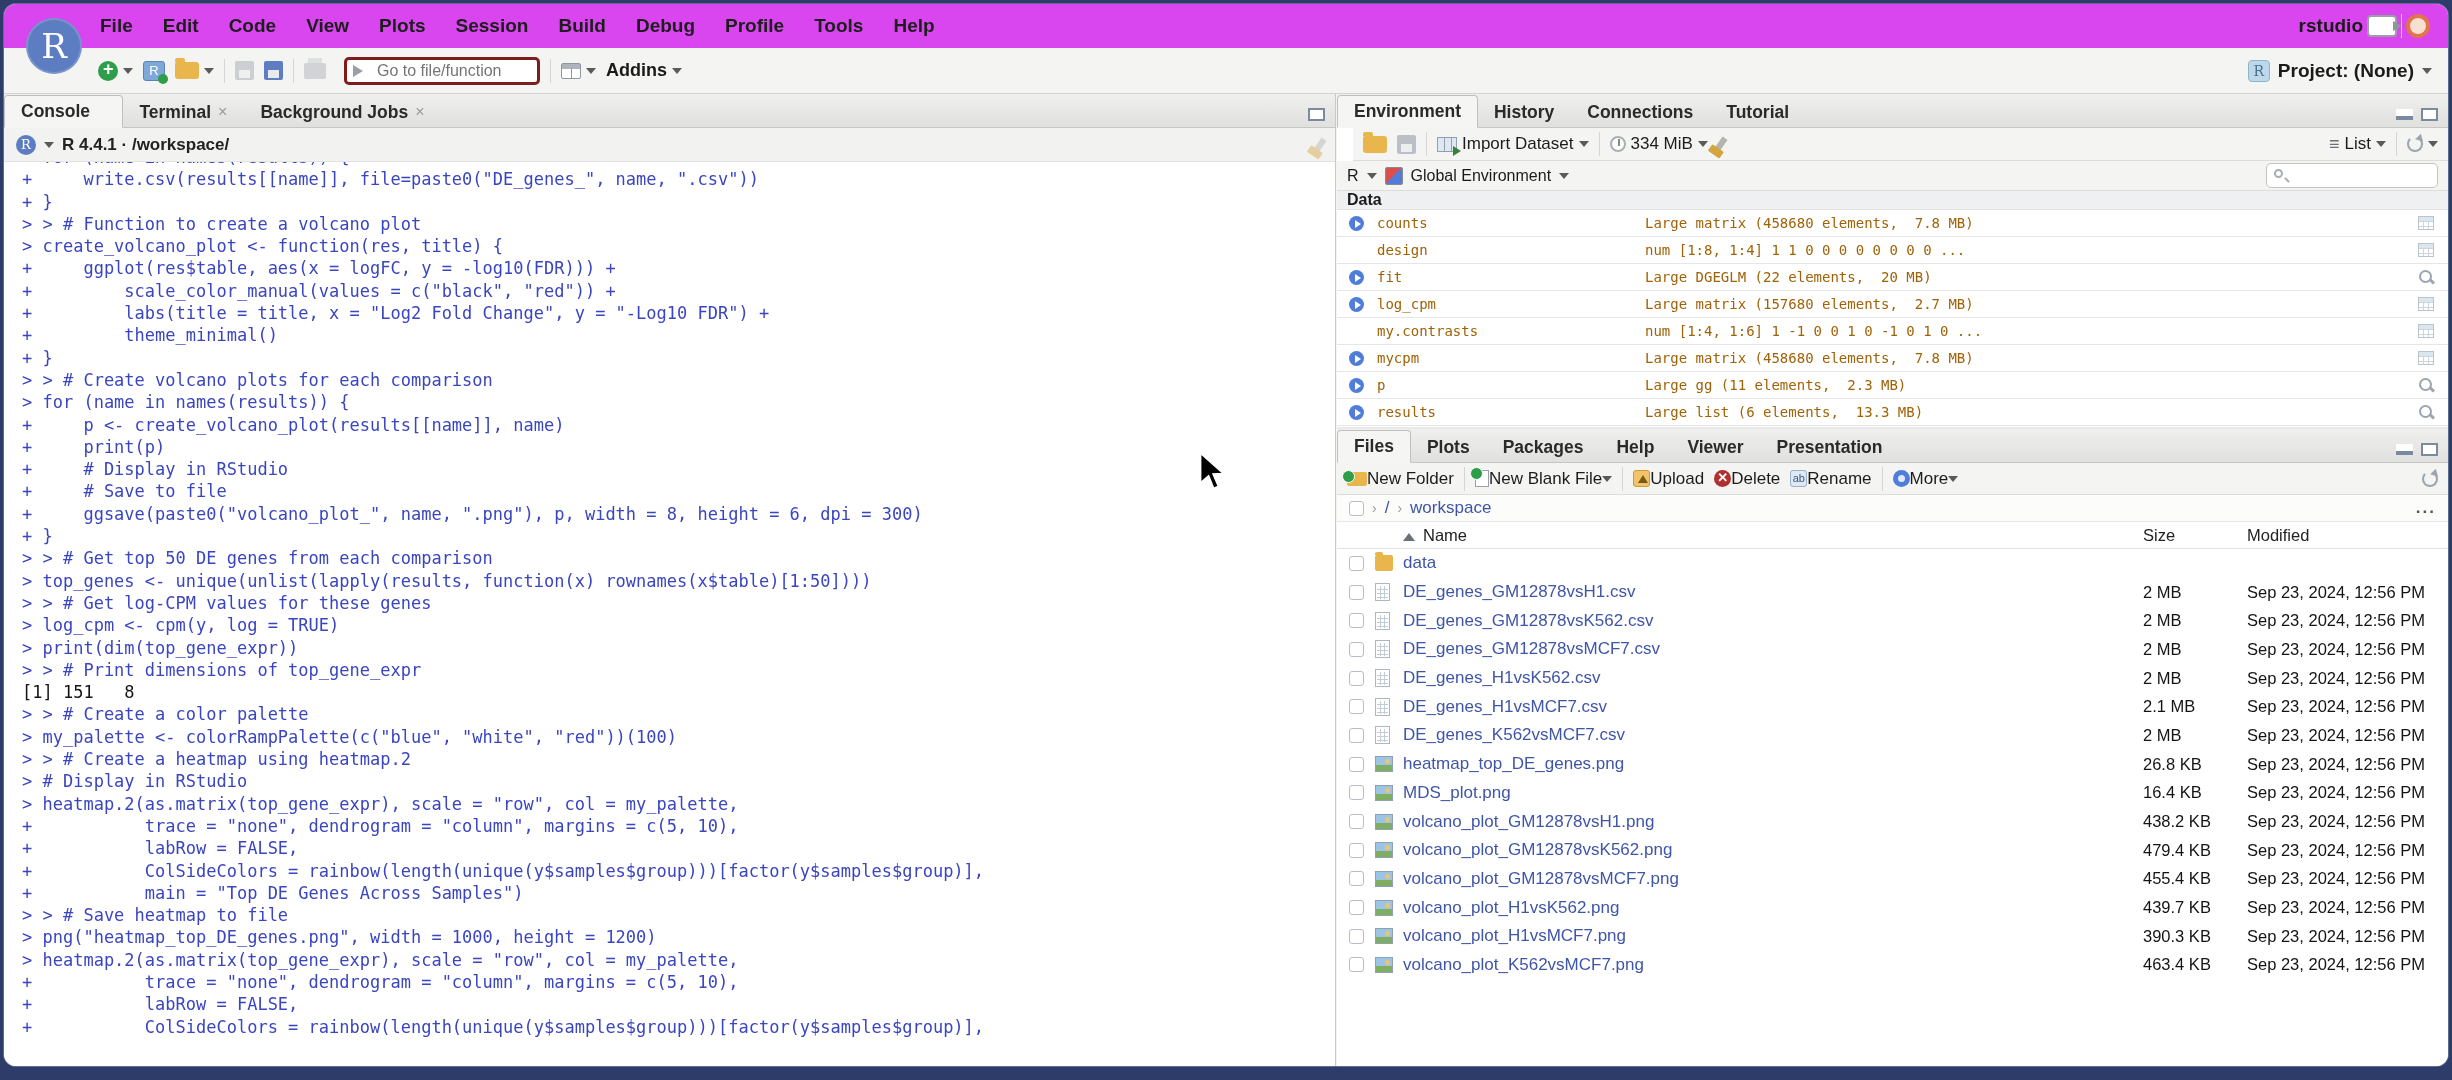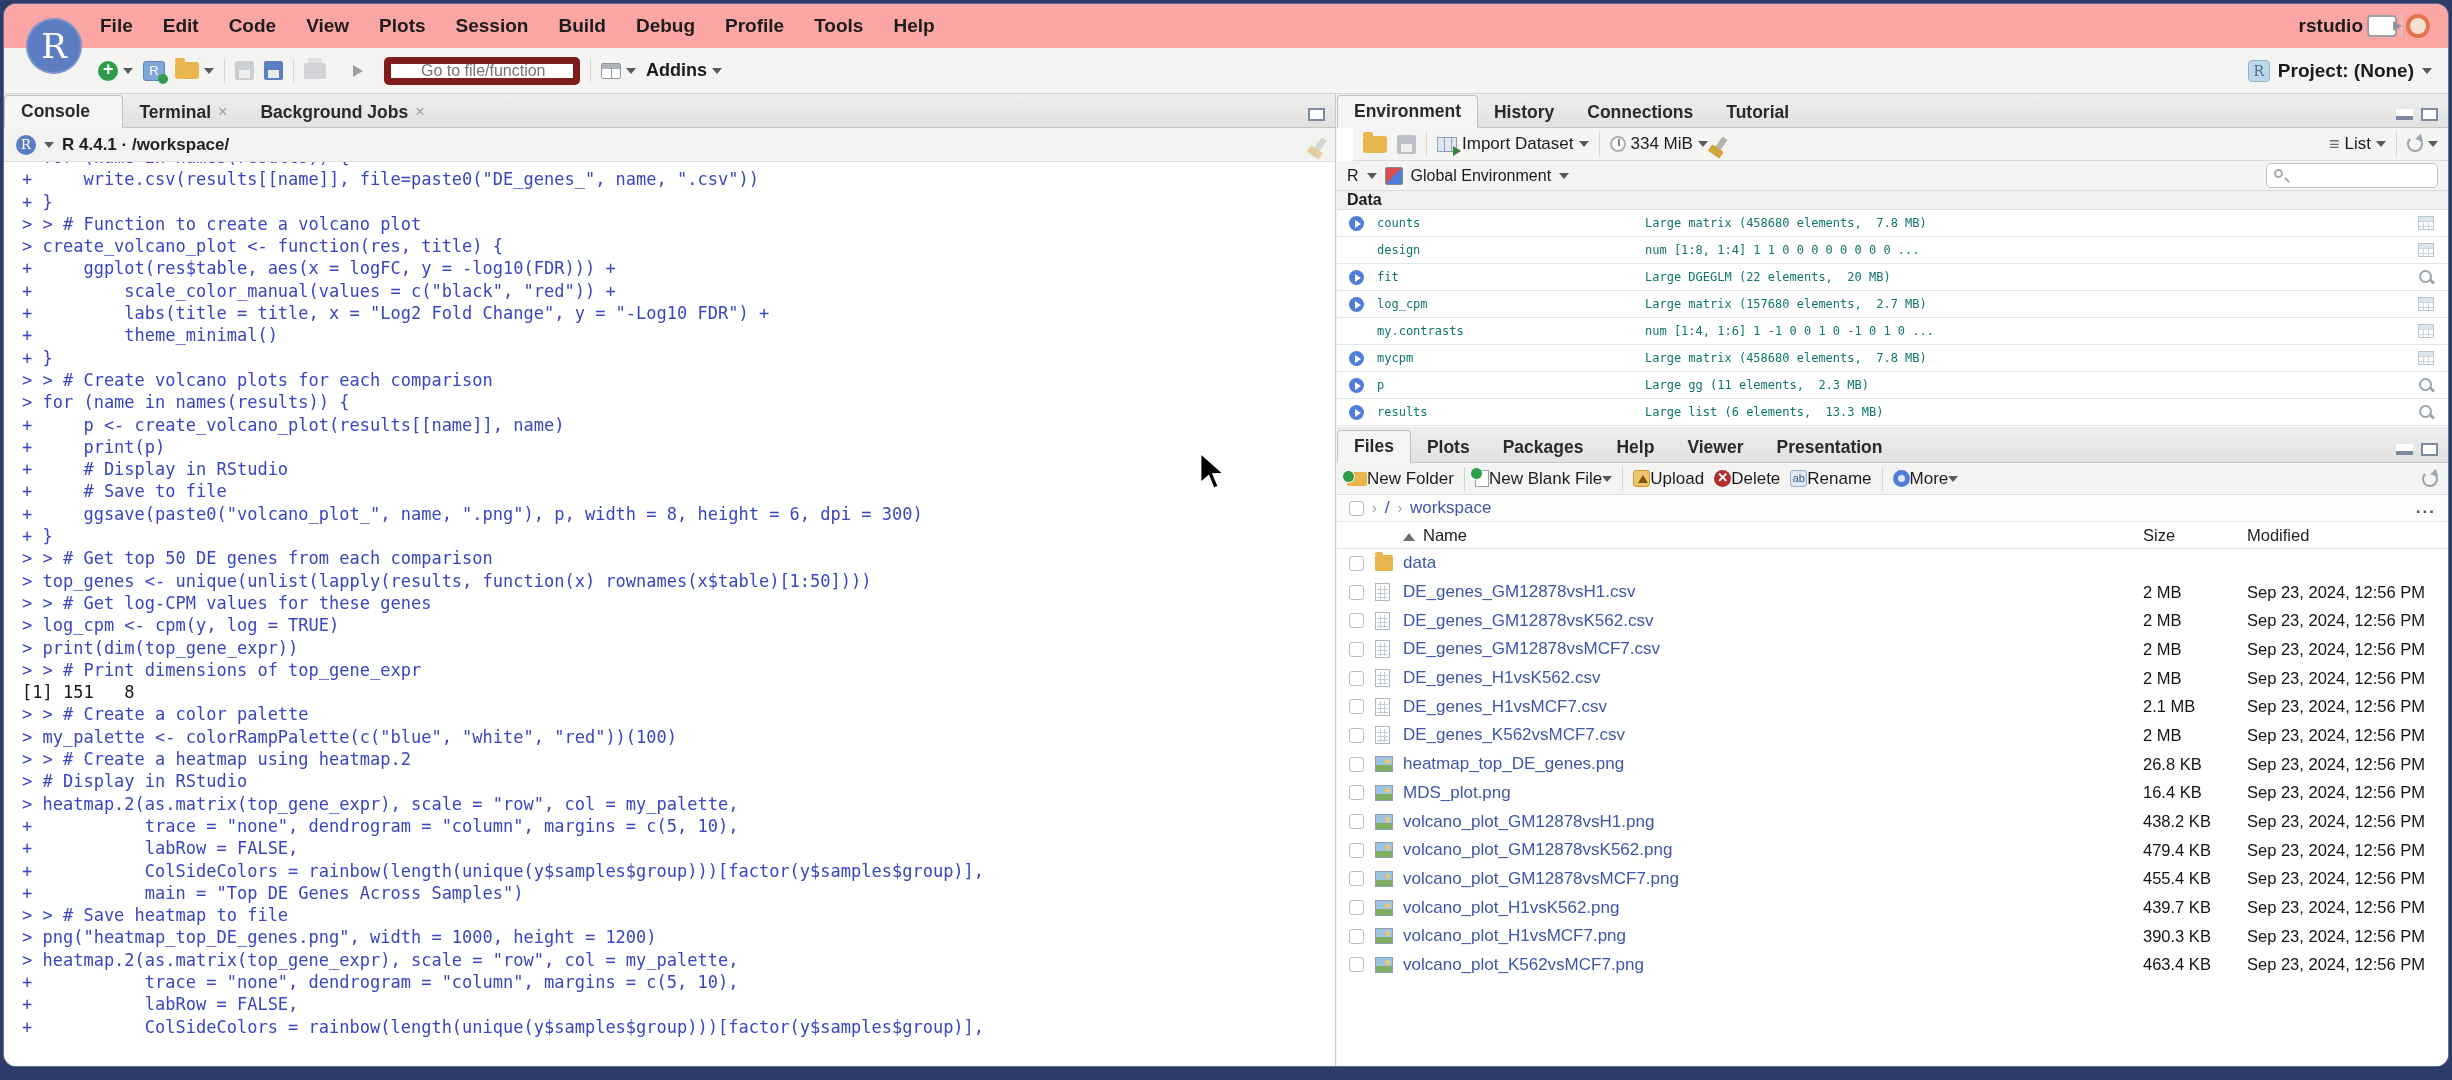--- a/index.html
+++ b/index.html
@@ -8,21 +8,21 @@
   .stage { position:relative; width:2452px; height:1080px; }
   .window { position:absolute; left:4px; top:4px; width:2444px; height:1062px; background:#f3f3f1;
             border-radius:12px; overflow:hidden; box-shadow:0 0 0 1px rgba(255,255,255,.25); }
 
   
   .logo { position:absolute; left:22px; top:14px; width:56px; height:56px; border-radius:50%;
           background:#5c7dc1; color:#fff; font-family:"DejaVu Serif", serif; font-size:34px;
           display:flex; align-items:center; justify-content:center; z-index:30;
           box-shadow:inset 0 0 0 2px rgba(255,255,255,.18); }
   .menubar { position:absolute; left:0; top:0; right:0; height:44px; display:flex; align-items:center;
-             padding:0 18px 0 96px; background:#fca5a5; }
+             padding:0 18px 0 96px; background:#d946ef; }
   .menus { display:flex; gap:30px; }
   .menu-item { font-size:19px; font-weight:600; color:#1d1d1d; cursor:default; }
   .menubar-right { margin-left:auto; display:flex; align-items:center; gap:4px; font-size:19px; font-weight:600; }
   .i-signout { width:30px; height:22px; border:2px solid #9aa0a6; border-radius:4px; position:relative; background:#fff; }
   .i-signout::after { content:""; position:absolute; right:-7px; top:4px; border-left:9px solid #8f959b;
                       border-top:5px solid transparent; border-bottom:5px solid transparent; }
   .i-power { width:24px; height:24px; border-radius:50%; border:4px solid #e2734a; background:#f7e0d2; }
   .vsep { width:1px; height:24px; background:#d5d5d3; }
 
   .toolbar { position:absolute; left:0; top:44px; right:0; height:46px; display:flex; align-items:center;
@@ -40,22 +40,22 @@
   .i-open::before { content:""; position:absolute; left:0; top:-4px; width:10px; height:4px; background:#e8b64c;
                border-radius:2px 2px 0 0; }
   .i-disk { width:19px; height:19px; background:#8f96a3; border-radius:2px; position:relative; }
   .i-disk::after { content:""; position:absolute; left:4px; bottom:2px; width:11px; height:8px; background:#e8eaec; }
   .i-disk.dim { opacity:.4; }
   .i-disk.all { background:#5f7ec2; }
   .i-disk.all::before { content:""; position:absolute; left:-4px; top:-4px; width:19px; height:19px;
                background:#8fa6d4; border-radius:2px; z-index:-1; }
   .i-print { width:22px; height:16px; background:#a7adb5; border-radius:2px; position:relative; opacity:.45; }
   .i-print::before { content:""; position:absolute; left:4px; top:-5px; width:14px; height:5px; background:#c6cad0; }
-  .goto { width:196px; height:28px; border:7px solid #7f1d1d; border-radius:5px; background:#fff;
-          font-size:16px; color:#8a8a88; padding:0 8px 0 30px; font-family:"Liberation Sans",sans-serif;margin-left:40px; }
+  .goto { width:196px; height:28px; border:3px solid #7f1d1d; border-radius:5px; background:#fff;
+          font-size:16px; color:#8a8a88; padding:0 8px 0 30px; font-family:"Liberation Sans",sans-serif; }
   .goto-wrap { position:relative; margin-left:8px; }
   .goto-arrow { position:absolute; left:9px; top:8px; width:0; height:0; border-left:10px solid #9aa0a6;
           border-top:6px solid transparent; border-bottom:6px solid transparent; }
   .i-panes { width:20px; height:16px; border:1px solid #8f96a3; border-radius:2px; background:
           linear-gradient(#aeb4bc,#aeb4bc) 0 0/100% 5px no-repeat, #fff; position:relative; }
   .i-panes::after { content:""; position:absolute; left:9px; top:4px; bottom:0; width:1px; background:#8f96a3; }
   .addins-label { font-size:18px; font-weight:600; }
   .toolbar-right { margin-left:auto; display:flex; align-items:center; gap:8px; }
   .i-projcube { width:22px; height:22px; background:#bcd8ea; border:1px solid #8fb4cc; border-radius:4px;
           color:#4a6f8e; font-size:14px; text-align:center; line-height:20px; font-family:"DejaVu Serif",serif; }
@@ -118,21 +118,21 @@
       linear-gradient(135deg,#d94f4f 0 50%,#4f7dd9 50% 100%); box-shadow:inset 0 0 0 1px #8a8a88; }
   .data-header { position:absolute; left:0; top:97px; right:0; height:19px; background:#eef0f2;
              border-bottom:1px solid #dfe2e5; font-size:16px; font-weight:600; padding-left:10px;
              display:flex; align-items:center; }
   .env-rows { position:absolute; left:0; top:116px; right:0; }
   .env-row { display:grid; grid-template-columns:40px 268px 1fr 44px; align-items:center; height:27px;
              border-bottom:1px solid #e4e7ea; }
   .expander { margin-left:12px; width:15px; height:15px; border-radius:50%; background:#4f7dd9; position:relative; }
   .expander::after { content:""; position:absolute; left:6px; top:4px; border-left:6px solid #fff;
              border-top:4px solid transparent; border-bottom:4px solid transparent; }
-  .env-name, .env-val { font-family:"DejaVu Sans Mono", monospace; font-size:12px; white-space:pre; color:#0f766e; }
+  .env-name, .env-val { font-family:"DejaVu Sans Mono", monospace; font-size:14px; white-space:pre; color:#a16207; }
   .mini-action { justify-self:center; width:16px; height:14px; }
   .mini-action.table { border:1px solid #b9c4cc; background:
       linear-gradient(#dce6ef,#dce6ef) 0 0/100% 4px no-repeat,
       repeating-linear-gradient(90deg,transparent 0 4px,#ccd5dd 4px 5px),
       repeating-linear-gradient(transparent 0 4px,#ccd5dd 4px 5px), #fff; }
   .mini-action.search { border:none; position:relative; }
   .mini-action.search::before { content:""; position:absolute; left:1px; top:0; width:9px; height:9px;
       border:2px solid #9aa5ad; border-radius:50%; }
   .mini-action.search::after { content:""; position:absolute; left:11px; top:10px; width:6px; height:2.5px;
       background:#9aa5ad; transform:rotate(45deg); }

